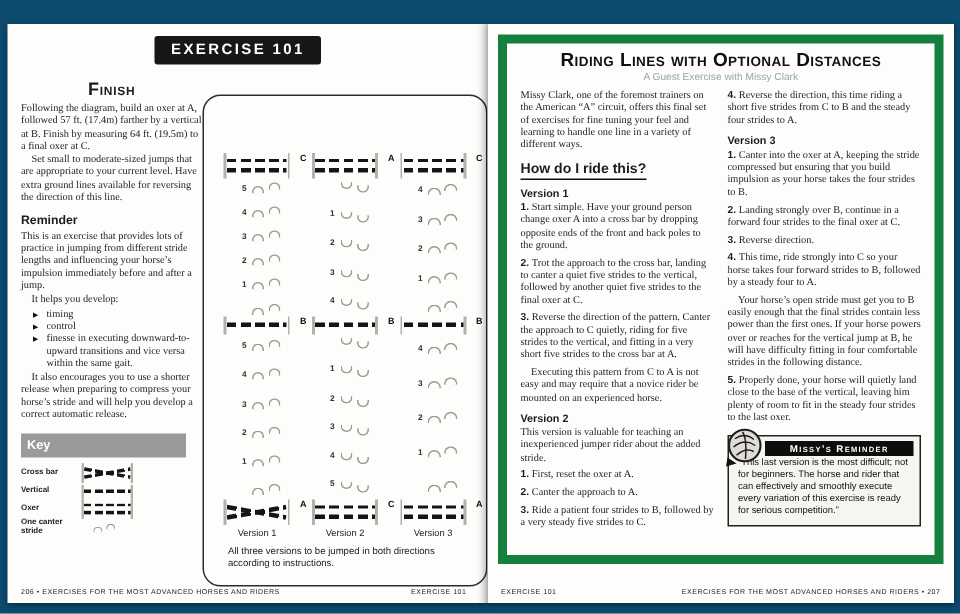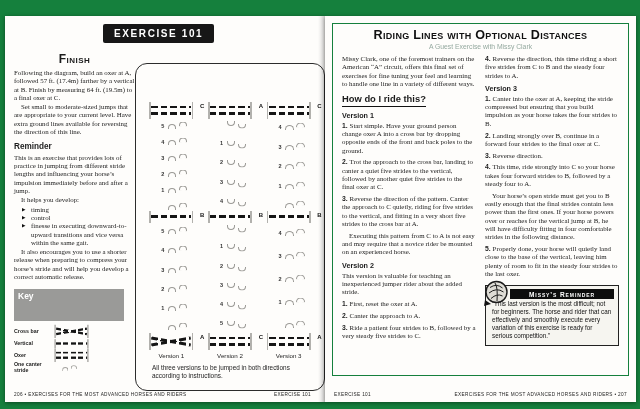--- a/index.html
+++ b/index.html
@@ -1,37 +1,37 @@
 <!DOCTYPE html>
 <html><head>
 <meta charset="utf-8">
 <style>
   html,body{margin:0;padding:0;background:#c9c8c4;}
-  #stage{position:relative;width:640px;height:409px;background:#15803d;overflow:hidden;
+  #stage{position:relative;width:640px;height:409px;background:#0c4a6e;overflow:hidden;
          font-family:"Liberation Serif",serif;color:#1c1c1c;}
   .page{position:absolute;top:16px;height:386px;background:#fefdfb;box-shadow:0 1px 4px rgba(0,0,0,.45);}
   #lpage{left:5px;width:320px;}
   #rpage{left:325px;width:311px;}
   #gutter{position:absolute;left:318px;top:16px;width:16px;height:386px;
           background:linear-gradient(90deg,rgba(0,0,0,0),rgba(0,0,0,.18) 50%,rgba(0,0,0,0));pointer-events:none;}
 
   
   .badge{position:absolute;left:98px;top:8px;background:#171717;color:#fff;
          font:bold 10px "Liberation Sans",sans-serif;letter-spacing:1.6px;padding:4px 11px;border-radius:2px;}
   .lcol{position:absolute;left:9px;top:36px;width:121px;font-size:6.9px;line-height:8.3px;}
   .setup-title{text-align:center;font:bold 12px "Liberation Sans",sans-serif;font-variant:small-caps;
                letter-spacing:.5px;margin:0 0 3px;}
   .para{margin:0 0 1px;}
   .ind{text-indent:7px;}
   .benefits-title{font:bold 8.2px "Liberation Sans",sans-serif;margin:6px 0 2.5px;}
   ul.bullets{margin:1px 0 1px;padding:0 0 0 8px;list-style:none;}
   ul.bullets li{position:relative;padding-left:9px;margin:0;}
   ul.bullets li .tri{position:absolute;left:0;top:0;font-size:4.6px;color:#111;}
   .keybar{background:#9a9a98;color:#fff;font:bold 8.5px "Liberation Sans",sans-serif;
-          padding:2px 0 20px 4px;margin:8px 0 4px;width:106px;}
+          padding:2px 0 4px 4px;margin:8px 0 4px;width:106px;}
   .keyrow{display:flex;align-items:center;height:12px;}
   .keylabel{width:38px;font:bold 5.3px "Liberation Sans",sans-serif;color:#222;}
   .keysym{display:flex;align-items:center;transform:scale(.78);transform-origin:left center;}
 
   
   #panel{position:absolute;left:130px;top:47px;width:188px;height:326px;
          border:1.6px solid #2c2c2c;border-radius:12px;display:flex;flex-direction:column;background:#fefdfb;}
   #cols{flex:1;display:flex;padding:40px 6px 0;}
   .vcol{flex:1;display:flex;flex-direction:column;align-items:center;}
   .seg{align-self:stretch;display:flex;flex-direction:column;justify-content:space-around;align-items:center;}
@@ -62,21 +62,21 @@
        border-radius:6px 6px 0 0;margin-left:2.5px;}
   .arow .arc.a2{transform:translateY(-2.5px);}
   .arow.down{align-items:flex-start;}
   .arow.down .arc{border:1.1px solid #9b9a96;border-top:none;border-radius:0 0 6px 6px;}
   .arow.down .arc.a2{transform:translateY(2.5px);}
 
   .pfoot{position:absolute;bottom:5px;font:4.7px "Liberation Sans",sans-serif;letter-spacing:.35px;color:#222;}
   .fl{left:9px;} #lpage .fr{right:14px;} #rpage .fr{right:9px;}
 
   
-  #rframe{position:absolute;left:7px;right:7px;top:7px;bottom:26px;border:1px solid #15803d;overflow:hidden;}
+  #rframe{position:absolute;left:7px;right:7px;top:7px;bottom:26px;border:6px solid #15803d;overflow:hidden;}
   .rtitle{text-align:center;font:bold 12.6px "Liberation Sans",sans-serif;font-variant:small-caps;
           letter-spacing:.3px;margin-top:4px;color:#101010;}
   .rsub{text-align:center;font:6.8px "Liberation Sans",sans-serif;color:#94a99f;margin-top:1px;}
   #rcols{display:flex;gap:9px;padding:5px 9px 0;}
   .rcol{flex:1;font-size:6.9px;line-height:8.3px;}
   .howto{font:bold 9.4px "Liberation Sans",sans-serif;margin:5px 0 4px;width:fit-content;
          border-bottom:1.4px solid #111;padding-bottom:1.5px;}
   .ver{font:bold 7.2px "Liberation Sans",sans-serif;margin:4px 0 2px;}
   .step{margin:0 0 3.5px;}
   .step b.n{font-family:"Liberation Sans",sans-serif;font-size:6.8px;}

